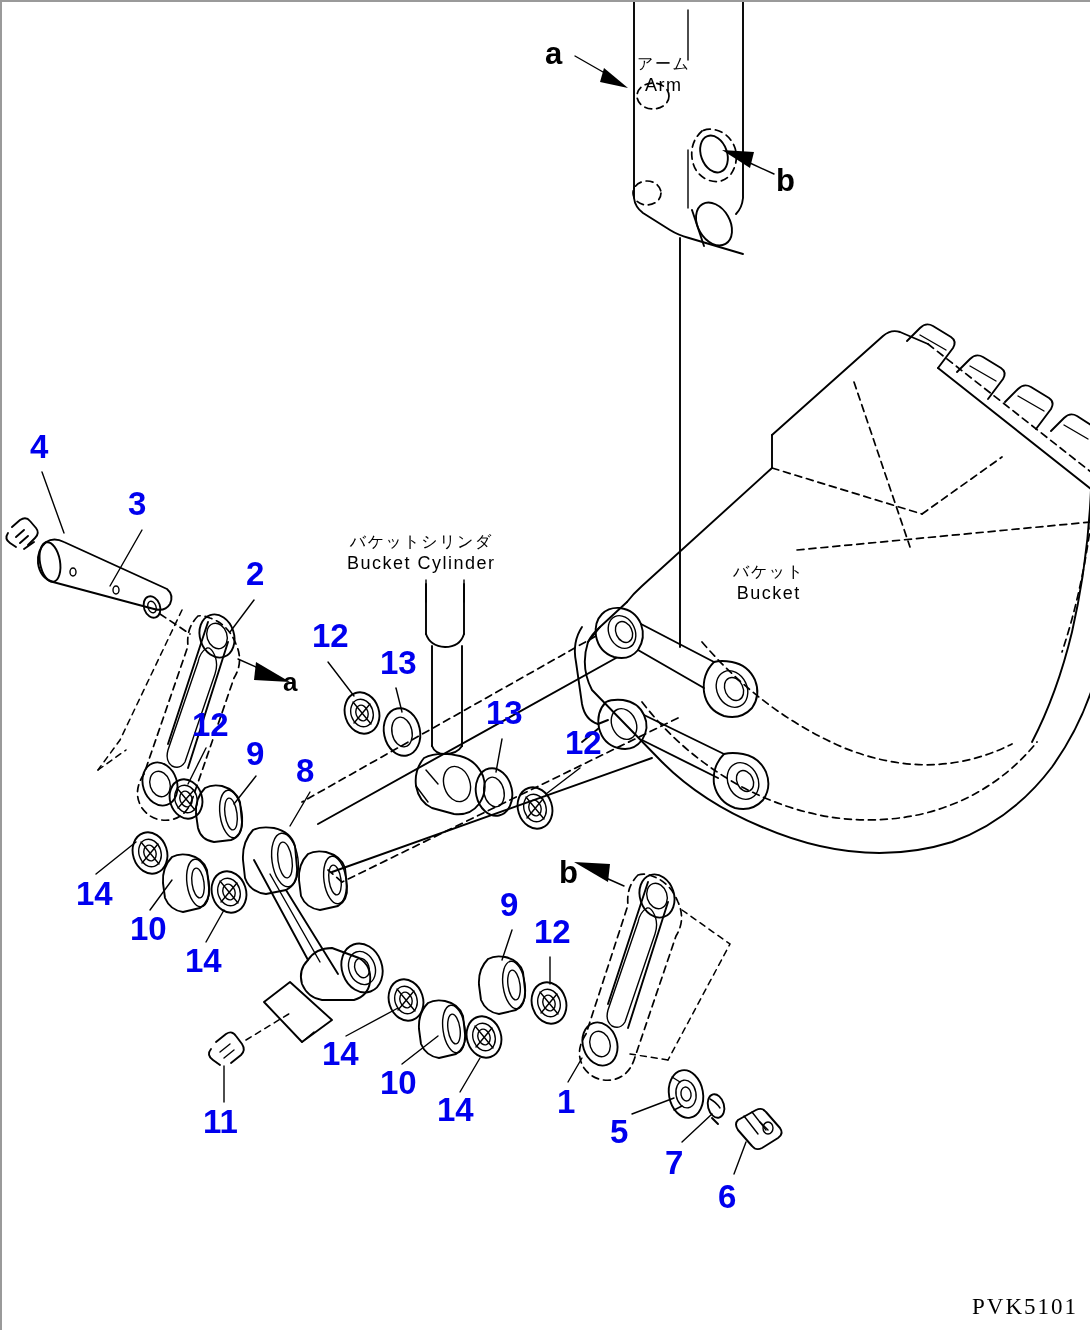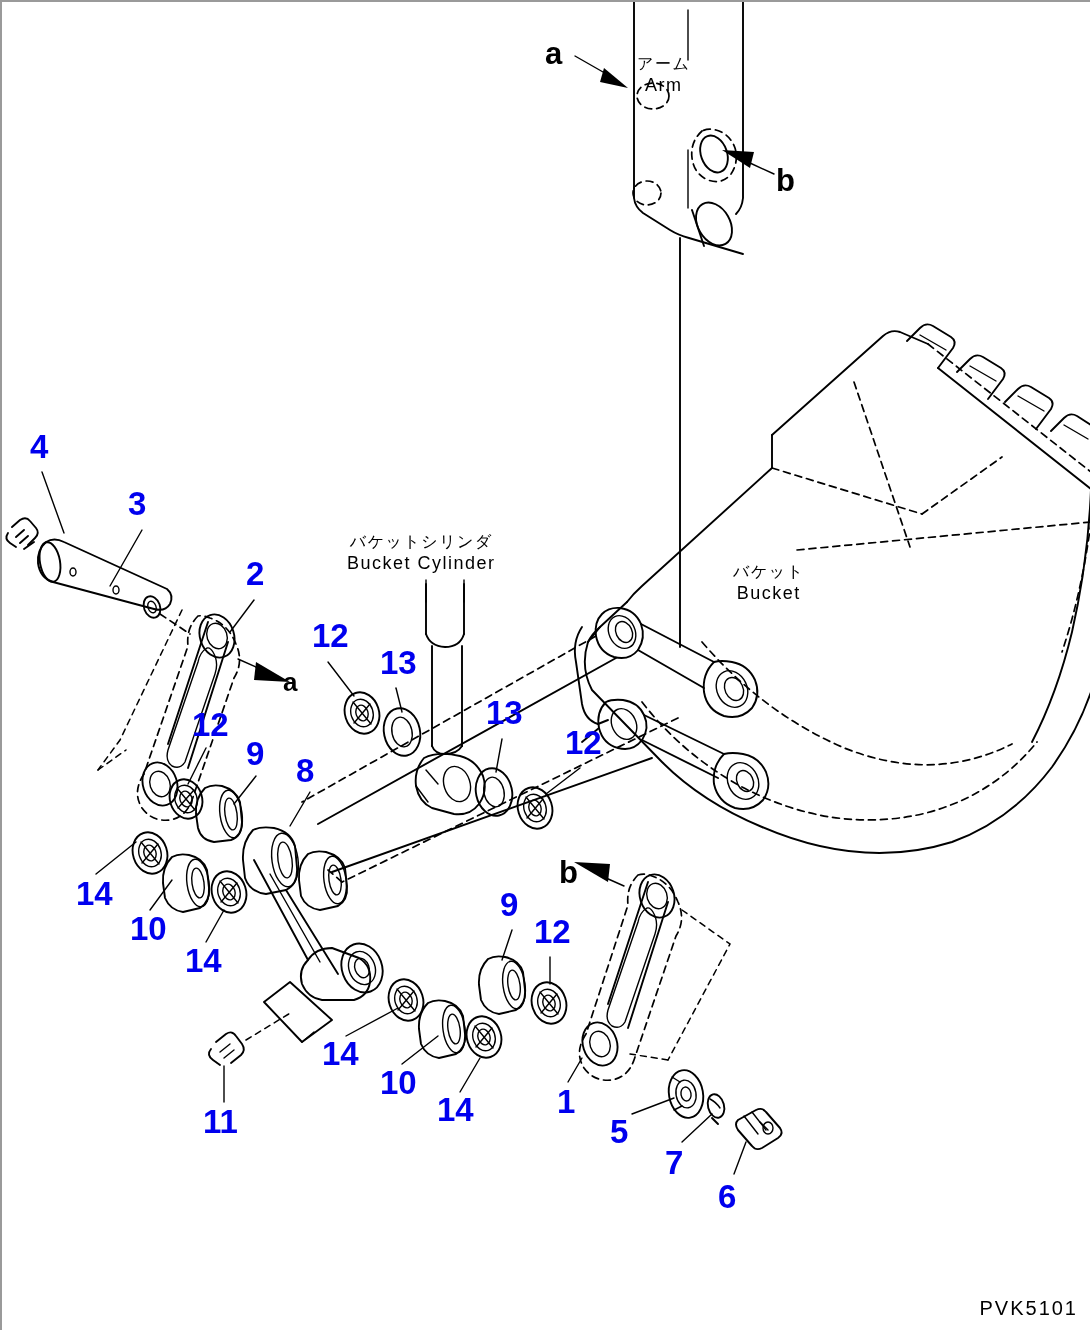--- a/index.html
+++ b/index.html
@@ -51,22 +51,22 @@
     white-space: nowrap;
     text-align: center;
   }
   .cap .jp { display:block; font-size: 16px; letter-spacing:1.5px;}
   .cap .en { display:block; font-size: 18px; letter-spacing:1.5px;}
   #code {
     position: absolute;
     right: 12px;
     bottom: 10px;
     color: #000000;
-    font-family: Liberation Sans, sans-serif;
-    font-size: 20px;
+    font-family: Liberation Serif, serif;
+    font-size: 23px;
     letter-spacing: 2px;
     text-align: center;
   }
 </style>
 </head>
 <body>
 
 <div id="page">
 
   <svg id="drawing" viewBox="0 0 1090 1330" xmlns="http://www.w3.org/2000/svg">

